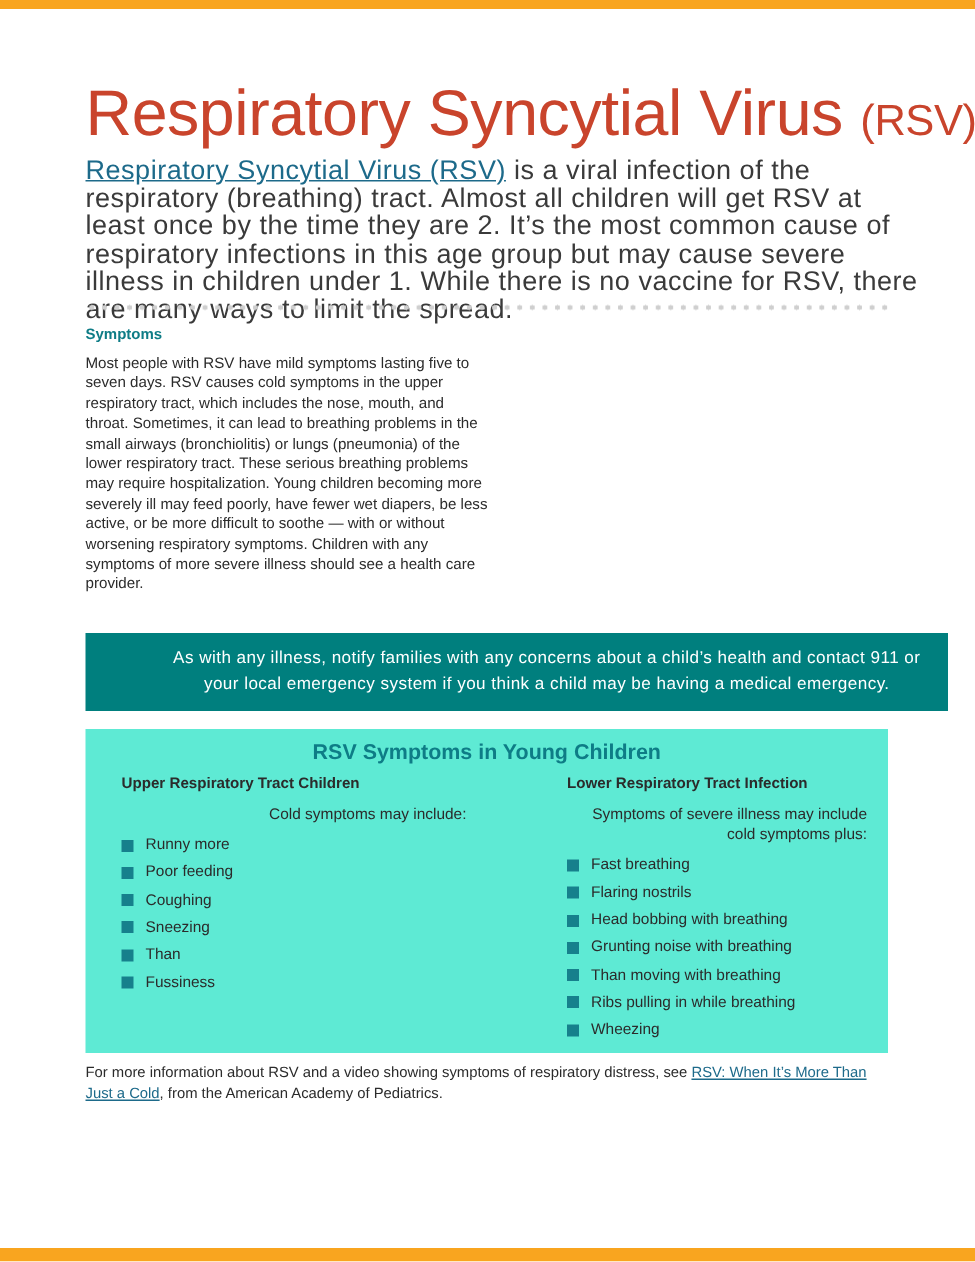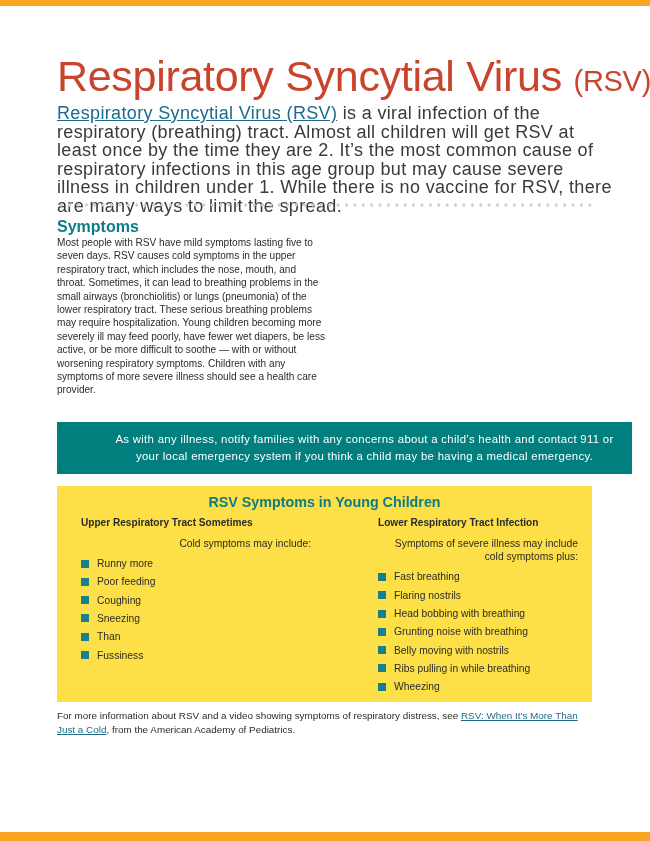--- a/index.html
+++ b/index.html
@@ -26,38 +26,38 @@
   a { color: #1d6a8a; text-decoration: underline; }
 
   .dots {
     position: absolute; left: 57px; top: 203px; width: 535px; height: 4px;
     background-image: radial-gradient(circle, #cfcfcf 1.6px, transparent 1.8px);
     background-size: 8.4px 4px; background-repeat: repeat-x;
   }
 
   .sym-head {
     position: absolute; left: 57px; top: 218px; margin: 0;
-    font-size: 16px; font-weight: bold; color: #0e7c86;
+    font-size: 10px; font-weight: bold; color: #0e7c86;
   }
   .sym-body {
     position: absolute; left: 57px; top: 236px; width: 268px; margin: 0;
     font-size: 10.1px; line-height: 13.4px; color: #2b2b2b;
   }
 
   .alert {
     position: absolute; left: 57px; top: 422px; width: 535px; height: 52px;
     background: #007f7e; color: #ffffff;
     display: flex; align-items: center; justify-content: center; text-align: center;
     font-size: 11.4px; line-height: 17px; letter-spacing: 0.3px; padding-left: 40px;
   }
   .alert p { margin: 0; width: 520px; }
 
   .sym-box {
     position: absolute; left: 57px; top: 486px; width: 535px; height: 216px;
-    background: #fde047;
+    background: #5eead4;
   }
   .box-title {
     position: absolute; left: 0; top: 8px; width: 535px; margin: 0; text-align: center;
     font-size: 14.3px; font-weight: bold; color: #0e7c86;
   }
   .col { position: absolute; top: 30px; }
   .col.left { left: 24px; width: 230px; }
   .col.right { left: 273px; width: 240px; margin-left: 48px; }
   .col-head { margin: 0; font-size: 10.1px; font-weight: bold; color: #2b2b2b; line-height: 13px; }
   .col-intro { margin: 8px 0 0 0; font-size: 10.3px; line-height: 13.4px; color: #2b2b2b; text-align: right; }
@@ -89,21 +89,21 @@
 <p class="sym-body">Most people with RSV have mild symptoms lasting five to seven days. RSV causes cold symptoms in the upper respiratory tract, which includes the nose, mouth, and throat. Sometimes, it can lead to breathing problems in the small airways (bronchiolitis) or lungs (pneumonia) of the lower respiratory tract. These serious breathing problems may require hospitalization. Young children becoming more severely ill may feed poorly, have fewer wet diapers, be less active, or be more difficult to soothe — with or without worsening respiratory symptoms. Children with any symptoms of more severe illness should see a health care provider.</p>
 
 <div class="alert">
   <p>As with any illness, notify families with any concerns about a child’s health and contact 911 or your local emergency system if you think a child may be having a medical emergency.</p>
 </div>
 
 <div class="sym-box">
   <h3 class="box-title">RSV Symptoms in Young Children</h3>
 
   <div class="col left">
-    <p class="col-head">Upper Respiratory Tract Sometimes</p>
+    <p class="col-head">Upper Respiratory Tract Children</p>
     <p class="col-intro">Cold symptoms may include:</p>
     <ul class="sym-list">
       <li>
           <span class="sq"></span>
           <span>Runny more</span>
         </li>
       <li>
           <span class="sq"></span>
           <span>Poor feeding</span>
         </li>
@@ -141,21 +141,21 @@
       <li>
           <span class="sq"></span>
           <span>Head bobbing with breathing</span>
         </li>
       <li>
           <span class="sq"></span>
           <span>Grunting noise with breathing</span>
         </li>
       <li>
           <span class="sq"></span>
-          <span>Belly moving with nostrils</span>
+          <span>Than moving with breathing</span>
         </li>
       <li>
           <span class="sq"></span>
           <span>Ribs pulling in while breathing</span>
         </li>
       <li>
           <span class="sq"></span>
           <span>Wheezing</span>
         </li>
     </ul>

